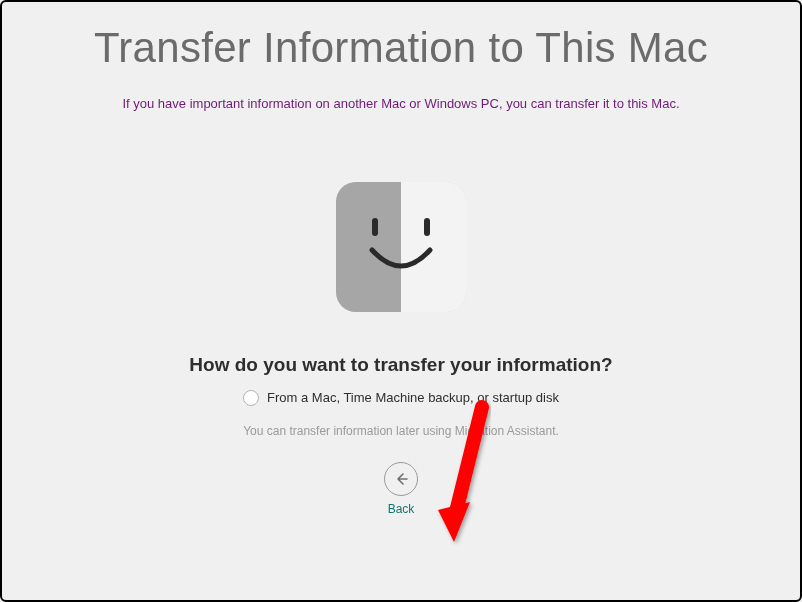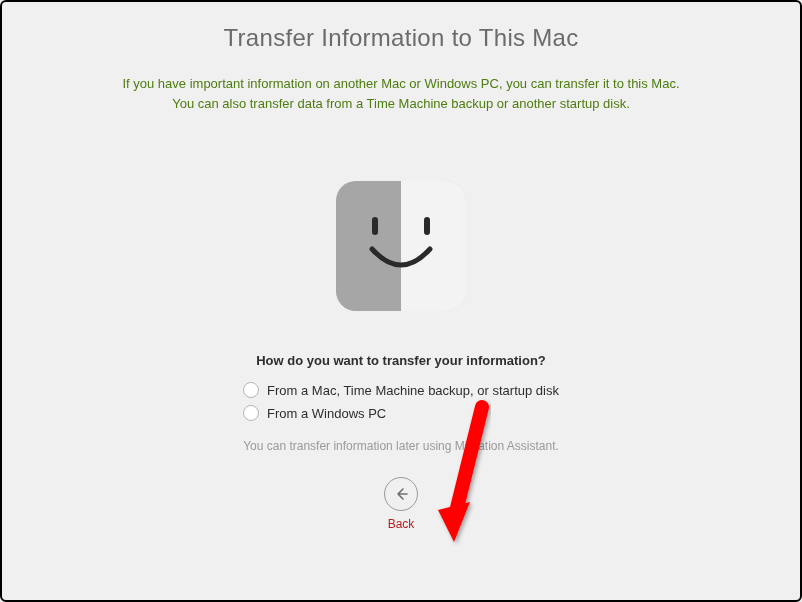--- a/index.html
+++ b/index.html
@@ -10,30 +10,30 @@
       font-family: -apple-system, "Helvetica Neue", Helvetica, Arial, sans-serif;
       border: 2px solid #000;
       border-radius: 6px;
       display: flex;
       flex-direction: column;
       align-items: center;
       overflow: hidden;
       position: relative;
     }
     .title {
-      font-size: 24px;
+      font-size: 42px;
       font-weight: 300;
       color: #6b6b6b;
       margin-top: 22px;
       letter-spacing: 0.3px;
     }
     .subtitle {
       font-size: 13px;
-      color: #4d7c0f;
-      text-align: center;
+      color: #701a75;
+      text-align: right;
       margin-top: 22px;
       line-height: 1.5;
       max-width: 620px;
     }
     .icon-wrap {
       margin-top: 68px;
     }
     .finder-icon {
       width: 130px;
       height: 130px;
@@ -68,21 +68,21 @@
     .smile {
       position: absolute;
       bottom: 32px;
       left: 50%;
       transform: translateX(-50%);
       width: 70px;
       height: 36px;
     }
     .smile svg { width: 100%; height: 100%; }
     .question {
-      font-size: 13px;
+      font-size: 19px;
       font-weight: 600;
       color: #2e2e2e;
       margin-top: 42px;
     }
     .options {
       margin-top: 14px;
       display: flex;
       flex-direction: column;
       gap: 7px;
       align-items: flex-start;
@@ -139,35 +139,34 @@
       height: 34px;
       border-radius: 50%;
       border: 1.5px solid #9a9a9a;
       display: flex;
       align-items: center;
       justify-content: center;
       color: #6f6f6f;
     }
     .nav-label {
       font-size: 12px;
-      color: #b91c1c;
+      color: #0f766e;
     }
     .arrow-annotation {
       position: absolute;
       pointer-events: none;
     }
   </style>
 </head>
 <body>
 
 <div class="title">Transfer Information to This Mac</div>
 
 <div class="subtitle">
   <span>If you have important information on another Mac or Windows PC, you can transfer it to this Mac.</span><br>
-  <span>You can also transfer data from a Time Machine backup or another startup disk.</span>
 </div>
 
 <div class="icon-wrap">
   <div class="finder-icon">
     <div class="finder-left"></div>
     <div class="finder-right"></div>
     <div class="eye l"></div>
     <div class="eye r"></div>
     <div class="smile">
       <svg viewBox="0 0 70 36">
@@ -177,24 +176,20 @@
   </div>
 </div>
 
 <div class="question">How do you want to transfer your information?</div>
 
 <div class="options">
   <div class="option">
     <span class="radio"></span>
     <span>From a Mac, Time Machine backup, or startup disk</span>
   </div>
-  <div class="option">
-    <span class="radio"></span>
-    <span>From a Windows PC</span>
-  </div>
 </div>
 
 <div class="hint">You can transfer information later using Migration Assistant.</div>
 
 <div class="nav">
   <div class="nav-btn">
     <div class="nav-circle">
       <svg width="16" height="16" viewBox="0 0 16 16">
           <path d="M10 3 L5 8 L10 13 M5 8 H14" stroke="currentColor" stroke-width="1.6" fill="none" stroke-linecap="round" stroke-linejoin="round"></path>
         </svg>

